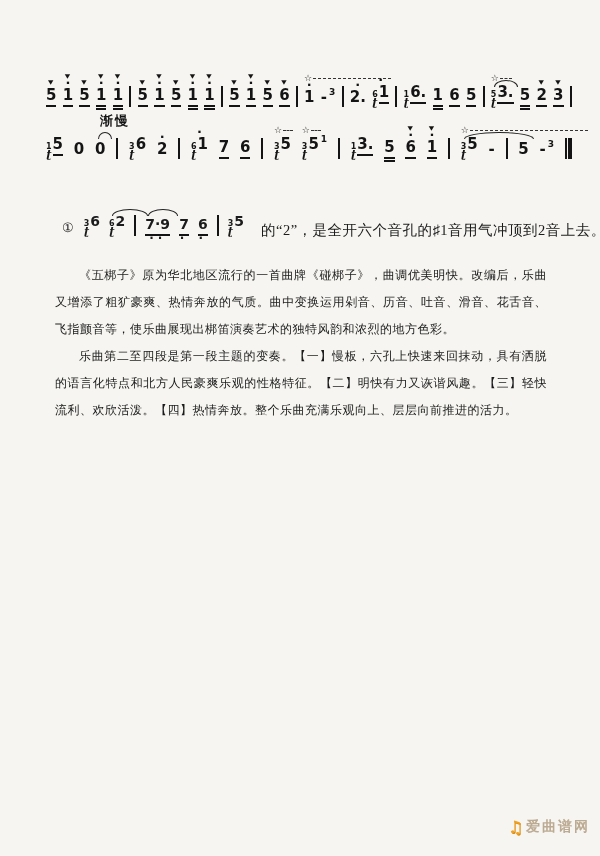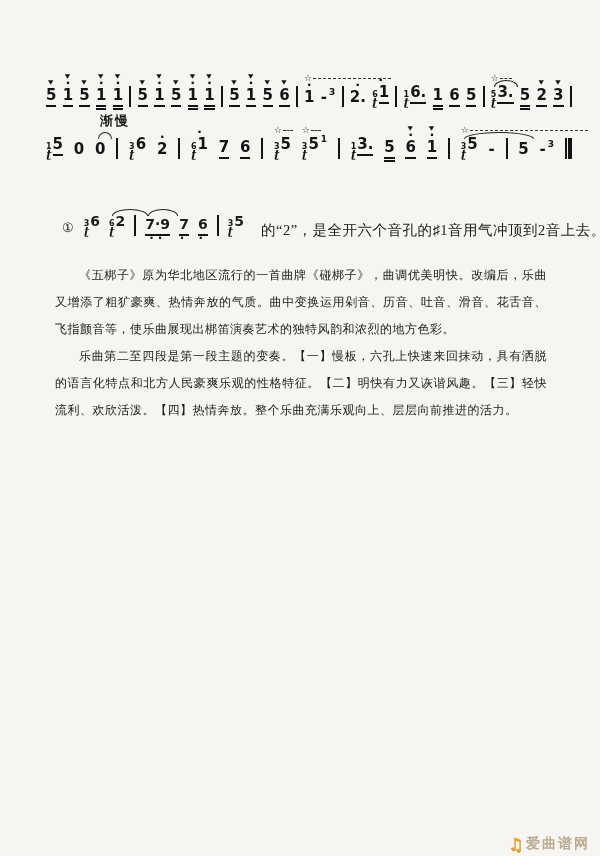--- a/index.html
+++ b/index.html
@@ -45,21 +45,21 @@
   .fcells .tk{margin-right:9px;}
   .fcells .bar{margin-right:9px;}
   .ftext{font-size:14.5px;line-height:26px;margin-left:8px;letter-spacing:.5px;white-space:nowrap;}
 
   
   .paras{position:absolute;left:55px;top:247px;width:492px;
          font-size:12px;line-height:27px;text-align:justify;letter-spacing:.5px;margin-top:15px;}
   .paras p{margin:0;text-indent:2em;}
 
   
-  .wm{position:absolute;right:10px;bottom:2px;display:flex;align-items:center;
+  .wm{position:absolute;right:10px;bottom:19px;display:flex;align-items:center;
       font-family:"DejaVu Sans",sans-serif;margin-top:8px;}
   .wmicon::before{content:"♫";}
   .wmicon{font-size:17px;color:#f2a21f;text-shadow:1px 1px 0 #d88a10;margin-right:3px;}
   .wmtext{font-size:14px;font-weight:bold;color:#bcab92;letter-spacing:2px;}
 </style>
 </head>
 <body>
 
 <div class="page">
 

